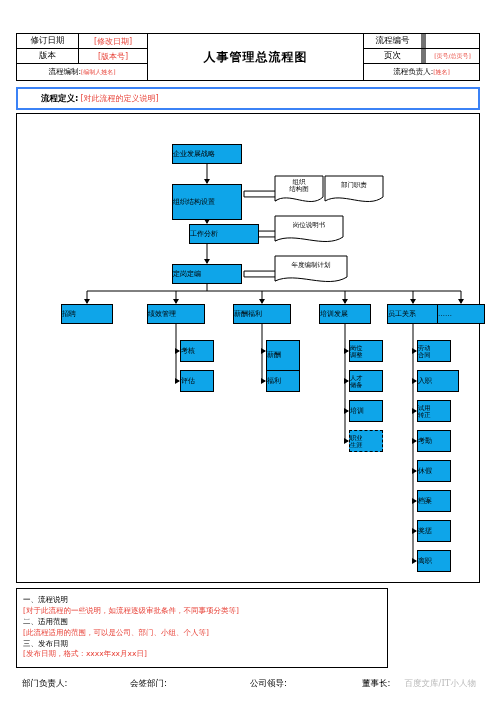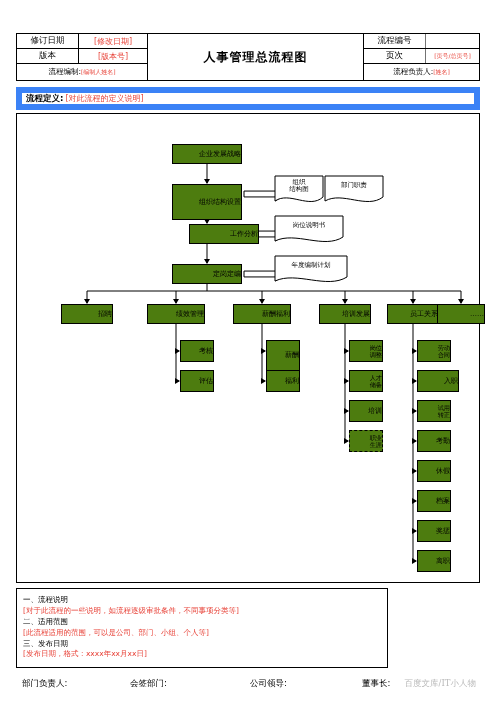--- a/index.html
+++ b/index.html
@@ -20,43 +20,43 @@
   .hdr-left .c1{width:62px;border-right:1px solid #000;box-sizing:border-box;
                 display:flex;align-items:center;justify-content:center;}
   .hdr-left .c2{flex:1;display:flex;align-items:center;justify-content:center;}
   .hdr-left .full{flex:1;display:flex;align-items:center;justify-content:center;}
   .hdr-mid{flex:1;display:flex;align-items:center;justify-content:center;
            border-right:1px solid #000;box-sizing:border-box;}
   .hdr-title{font-size:12px;font-weight:bold;letter-spacing:1px;}
   .hdr-right{width:115px;display:flex;flex-direction:column;}
   .hdr-right .r{display:flex;border-bottom:1px solid #000;height:15.5px;}
   .hdr-right .r:last-child{border-bottom:none;height:17px;}
-  .hdr-right .c1{width:62px;border-right:1px solid #737373;box-sizing:border-box;
+  .hdr-right .c1{width:62px;border-right:5px solid #737373;box-sizing:border-box;
                  display:flex;align-items:center;justify-content:center;}
   .hdr-right .c2{flex:1;display:flex;align-items:center;justify-content:center;}
   .hdr-right .full{flex:1;display:flex;align-items:center;justify-content:center;}
   .lbl{font-size:8.5px;}
   .lbl-s{font-size:7.5px;}
   .ph{color:#e8443a;font-size:8px;}
   .ph-s{color:#e8443a;font-size:6px;}
 
   
   .defrow{position:absolute;left:16px;top:87px;width:464px;height:23px;
-          border:6px solid #3b82f6;box-sizing:border-box;
-          display:flex;align-items:center;padding-left:4px;}
+          border:2px solid #3b82f6;box-sizing:border-box;
+          display:flex;align-items:center;padding-left:23px;}
   .defrow .k{font-size:8.5px;font-weight:bold;}
   .defrow .v{font-size:8px;color:#e8443a;margin-left:2px;}
 
   
   .canvas{position:absolute;left:16px;top:113px;width:464px;height:470px;
           border:1px solid #000;box-sizing:border-box;}
 
   
-  .bx{position:absolute;border:1px solid #000;background:#4d7c0f;box-sizing:border-box;
-      display:flex;align-items:center;justify-content:flex-end;text-align:center;
+  .bx{position:absolute;border:1px solid #000;background:#0ea5e9;box-sizing:border-box;
+      display:flex;align-items:center;justify-content:flex-start;text-align:center;
       font-size:7px;line-height:1.15;}
   .bx.dashed{border:1px dashed #000;}
   .bx.small{font-size:6.2px;}
 
   
   .doc{position:absolute;}
   .doc .txt{position:absolute;left:0;top:4px;width:100%;text-align:center;
             font-size:6.5px;line-height:1.15;}
 
   

